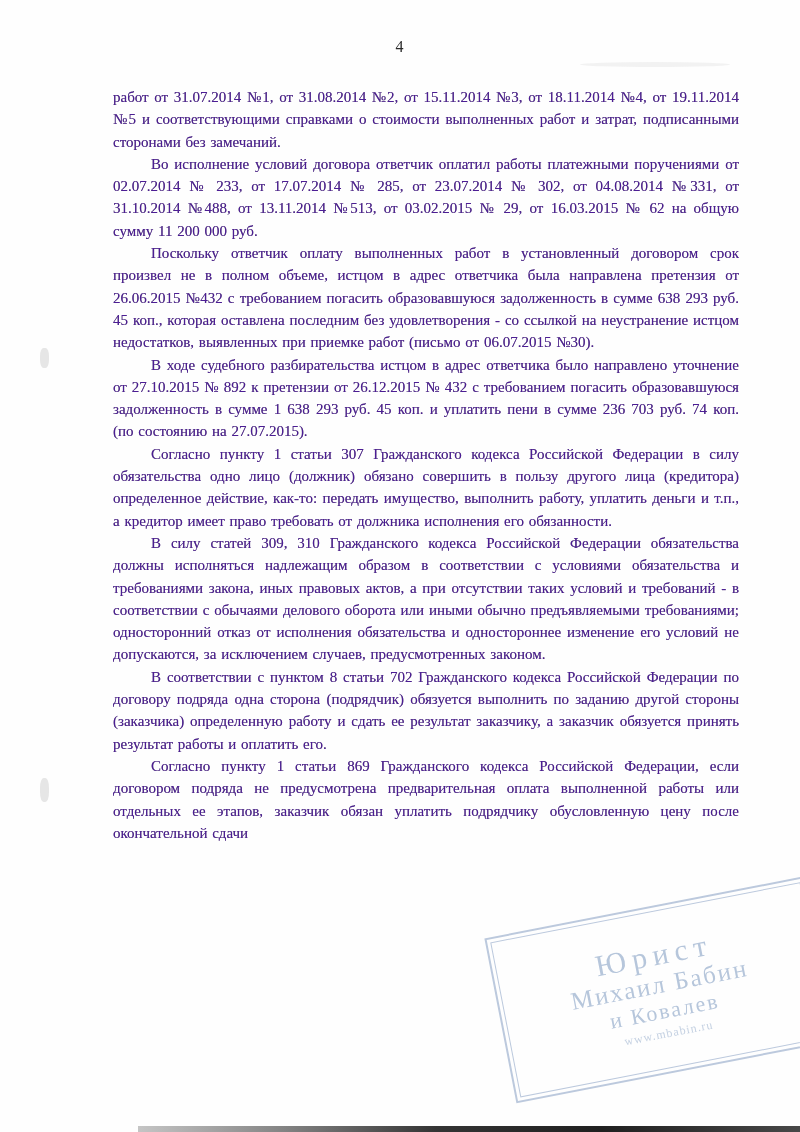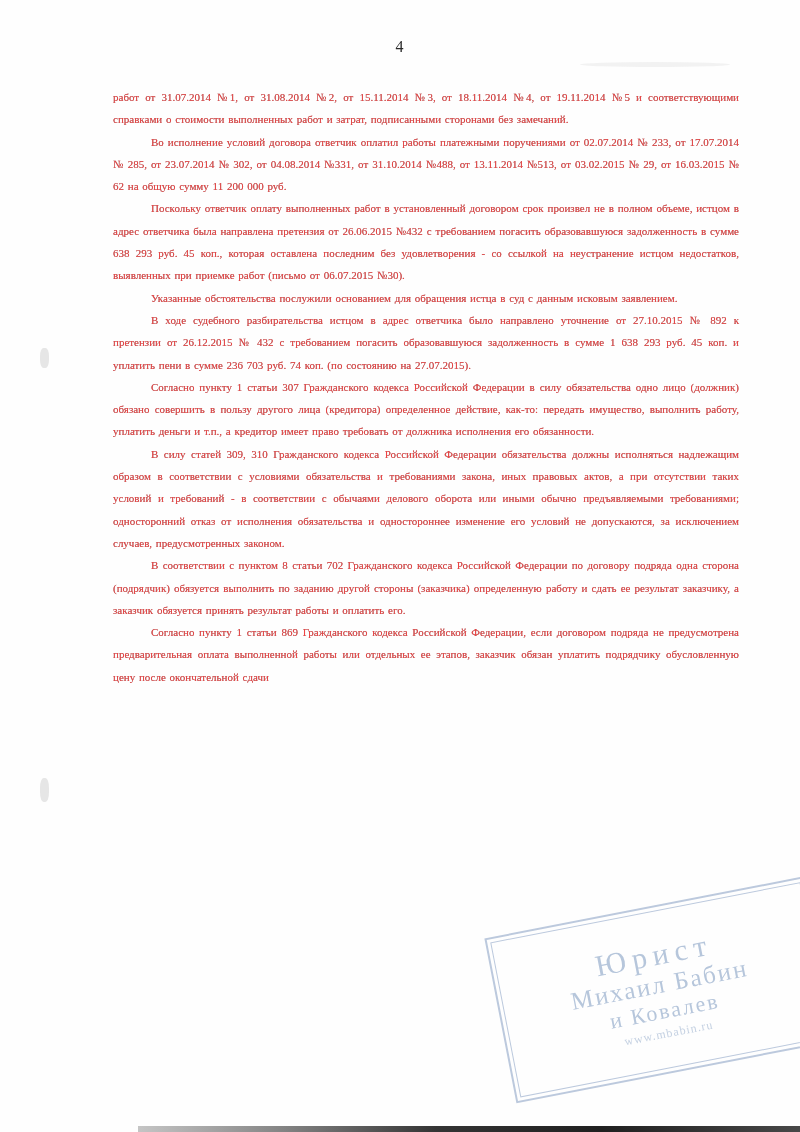--- a/index.html
+++ b/index.html
@@ -25,22 +25,22 @@
     font-size: 16px;
     color: #2a2a2a;
     letter-spacing: 1px;
   }
   .content {
     position: absolute;
     top: 86px;
     left: 113px;
     width: 626px;
     z-index: 2;
-    color: #ef4444;
-    font-size: 11px;
+    color: #4c1d95;
+    font-size: 15px;
     line-height: 22.3px;
     text-align: justify;
     text-shadow: 0 0 0.4px rgba(30,30,30,0.55); 
   }
   .content p {
     margin: 0;
     padding: 0;
     text-indent: 38px;
     word-spacing: 1px;
   }
@@ -117,21 +117,20 @@
       <div class="stamp-line2">Михаил Бабин</div>
       <div class="stamp-line3">и Ковалев</div>
       <div class="stamp-line4">www.mbabin.ru</div>
     </div>
   </div>
 
   <div class="content">
     <p class="no-indent">работ от 31.07.2014 №1, от 31.08.2014 №2, от 15.11.2014 №3, от 18.11.2014 №4, от 19.11.2014 №5 и соответствующими справками о стоимости выполненных работ и затрат, подписанными сторонами без замечаний.</p>
     <p>Во исполнение условий договора ответчик оплатил работы платежными поручениями от 02.07.2014 № 233, от 17.07.2014 № 285, от 23.07.2014 № 302, от 04.08.2014 №331, от 31.10.2014 №488, от 13.11.2014 №513, от 03.02.2015 № 29, от 16.03.2015 № 62 на общую сумму 11 200 000 руб.</p>
     <p>Поскольку ответчик оплату выполненных работ в установленный договором срок произвел не в полном объеме, истцом в адрес ответчика была направлена претензия от 26.06.2015 №432 с требованием погасить образовавшуюся задолженность в сумме 638 293 руб. 45 коп., которая оставлена последним без удовлетворения - со ссылкой на неустранение истцом недостатков, выявленных при приемке работ (письмо от 06.07.2015 №30).</p>
-    <p>Указанные обстоятельства послужили основанием для обращения истца в суд с данным исковым заявлением.</p>
     <p>В ходе судебного разбирательства истцом в адрес ответчика было направлено уточнение от 27.10.2015 № 892 к претензии от 26.12.2015 № 432 с требованием погасить образовавшуюся задолженность в сумме 1 638 293 руб. 45 коп. и уплатить пени в сумме 236 703 руб. 74 коп. (по состоянию на 27.07.2015).</p>
     <p>Согласно пункту 1 статьи 307 Гражданского кодекса Российской Федерации в силу обязательства одно лицо (должник) обязано совершить в пользу другого лица (кредитора) определенное действие, как-то: передать имущество, выполнить работу, уплатить деньги и т.п., а кредитор имеет право требовать от должника исполнения его обязанности.</p>
     <p>В силу статей 309, 310 Гражданского кодекса Российской Федерации обязательства должны исполняться надлежащим образом в соответствии с условиями обязательства и требованиями закона, иных правовых актов, а при отсутствии таких условий и требований - в соответствии с обычаями делового оборота или иными обычно предъявляемыми требованиями; односторонний отказ от исполнения обязательства и одностороннее изменение его условий не допускаются, за исключением случаев, предусмотренных законом.</p>
     <p>В соответствии с пунктом 8 статьи 702 Гражданского кодекса Российской Федерации по договору подряда одна сторона (подрядчик) обязуется выполнить по заданию другой стороны (заказчика) определенную работу и сдать ее результат заказчику, а заказчик обязуется принять результат работы и оплатить его.</p>
     <p>Согласно пункту 1 статьи 869 Гражданского кодекса Российской Федерации, если договором подряда не предусмотрена предварительная оплата выполненной работы или отдельных ее этапов, заказчик обязан уплатить подрядчику обусловленную цену после окончательной сдачи</p>
   </div>
 
   <div class="smudge smudge-1"></div>
   <div class="smudge smudge-2"></div>
   <div class="smudge smudge-3"></div>

